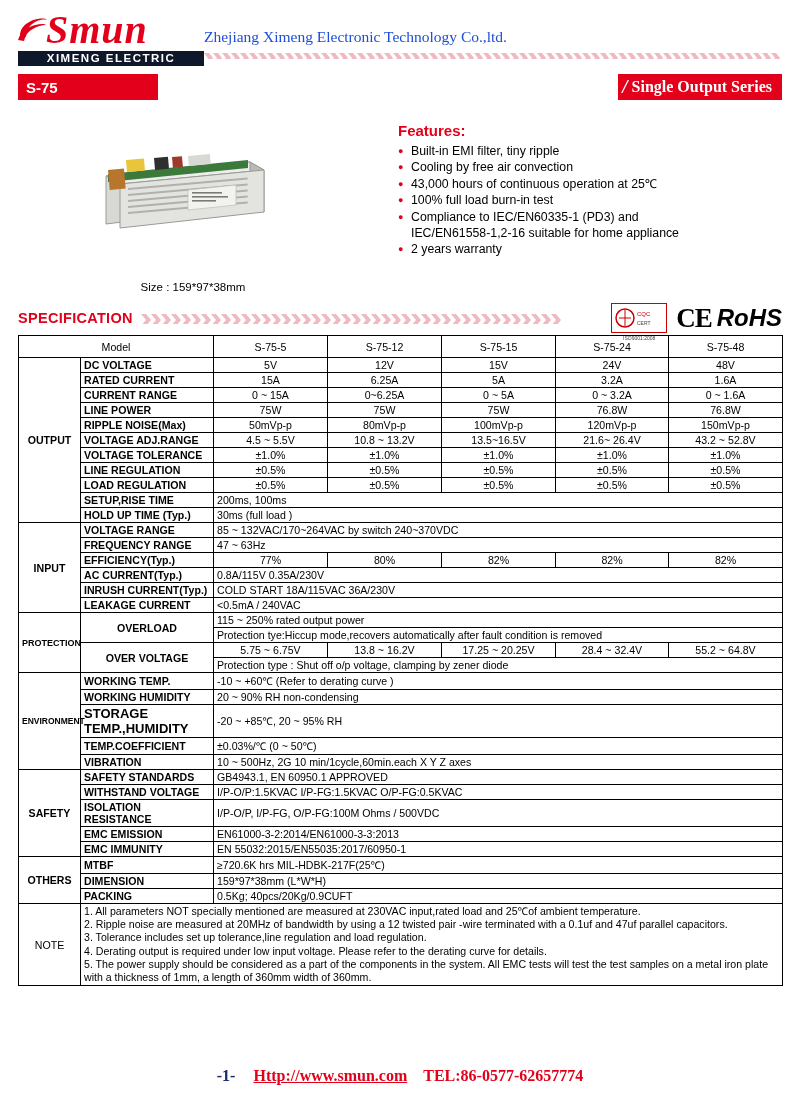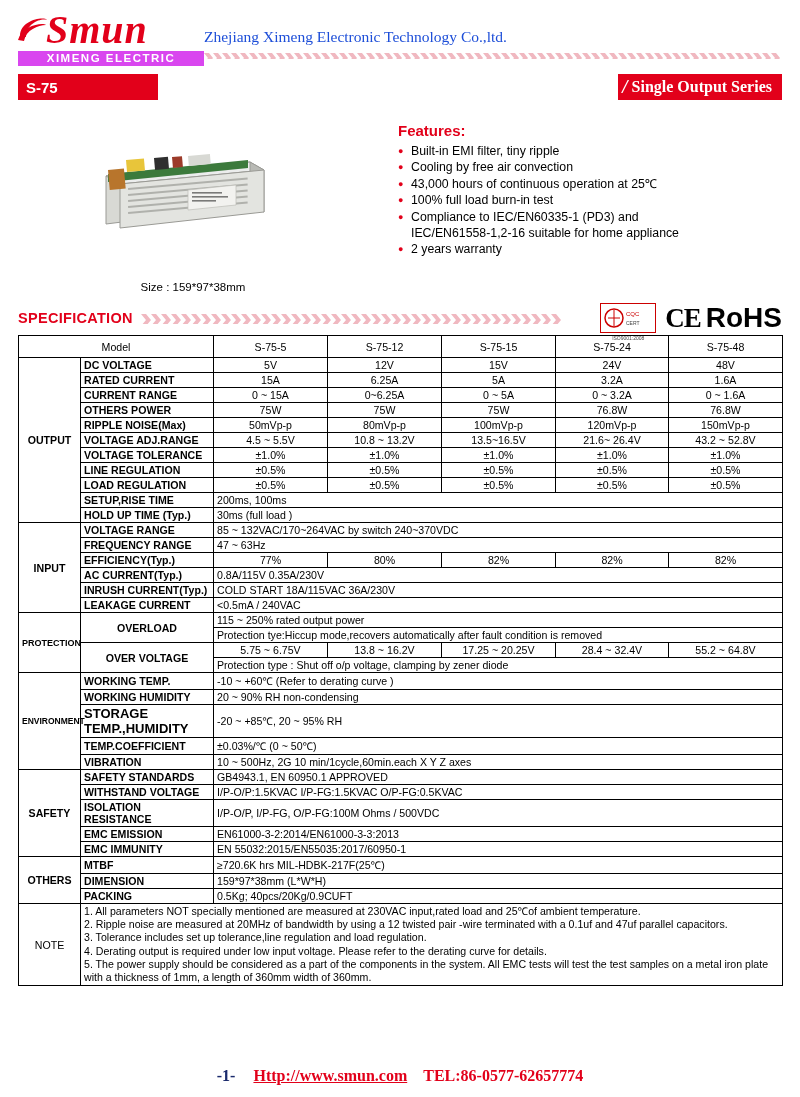--- a/index.html
+++ b/index.html
@@ -21,21 +21,21 @@
     font-family: "Liberation Serif", serif;
     font-weight: bold; font-style: italic;
     font-size: 40px; color:#e2001a; letter-spacing: 1px;
     line-height: 40px; padding-left: 28px;
     position: relative;
   }
   .logo-swoosh {
     position:absolute; left:0px; top:4px; width:30px; height:28px;
   }
   .logo-sub {
-    background:#d946ef; color:#fff; font-size:11.5px; font-weight:bold;
+    background:#0f172a; color:#fff; font-size:11.5px; font-weight:bold;
     letter-spacing:1.5px; text-align:center; padding:1px 0 2px 0; width:186px;
     margin-top:1px;
   }
   .company {
     font-family: "Liberation Serif", serif;
     font-size: 15.5px; font-weight: normal; color:#1d4ed8; margin-top: 18px;
     white-space: nowrap;
   }
   .chevrons { height: 10px; margin-top: 3px; overflow:hidden; }
 
@@ -73,21 +73,21 @@
   .specrow { display:flex; align-items:center; margin-top: 10px; height: 30px; }
   .spec-label { color:#e2001a; font-size:14.5px; font-weight:bold; letter-spacing:.3px;}
   .spec-chev { flex:1; height:12px; margin:0 8px; overflow:hidden; }
   .cert { display:flex; align-items:center; gap:5px; }
   .iso {
     width:56px; height:30px; border:1px solid #c00; position:relative;
     background:#fff; display:flex; align-items:center; justify-content:center;
   }
   .iso-txt { font-size:5px; color:#444; position:absolute; bottom:-8px; left:0; width:56px; text-align:center;}
   .ce { font-family:"Liberation Serif", serif; font-size:27px; font-weight:bold; letter-spacing:-1px;}
-  .rohs { font-family:"Liberation Sans", sans-serif; font-size:28px; font-weight:bold;}
+  .rohs { font-family:"Liberation Sans", sans-serif; font-size:24px; font-weight:bold;font-style:italic;}
 
   
   table.spec { border-collapse: collapse; width: 764px; table-layout: fixed; margin-top:2px; }
   table.spec td {
     border: 1px solid #000; font-size: 10.6px; padding: 1px 3px; height: 15px;
     vertical-align: middle;
   }
   td.grp {
     text-align:center; font-size:11px; font-weight:bold; width:62px;
   }
@@ -366,21 +366,21 @@
       </tr>
       <tr>
         <td class="param">CURRENT RANGE</td>
         <td class="val">0 ~ 15A</td>
         <td class="val">0~6.25A</td>
         <td class="val">0 ~ 5A</td>
         <td class="val">0 ~ 3.2A</td>
         <td class="val">0 ~ 1.6A</td>
       </tr>
       <tr>
-        <td class="param">OTHERS POWER</td>
+        <td class="param">LINE POWER</td>
         <td class="val">75W</td>
         <td class="val">75W</td>
         <td class="val">75W</td>
         <td class="val">76.8W</td>
         <td class="val">76.8W</td>
       </tr>
       <tr>
         <td class="param">RIPPLE   NOISE(Max)</td>
         <td class="val">50mVp-p</td>
         <td class="val">80mVp-p</td>

